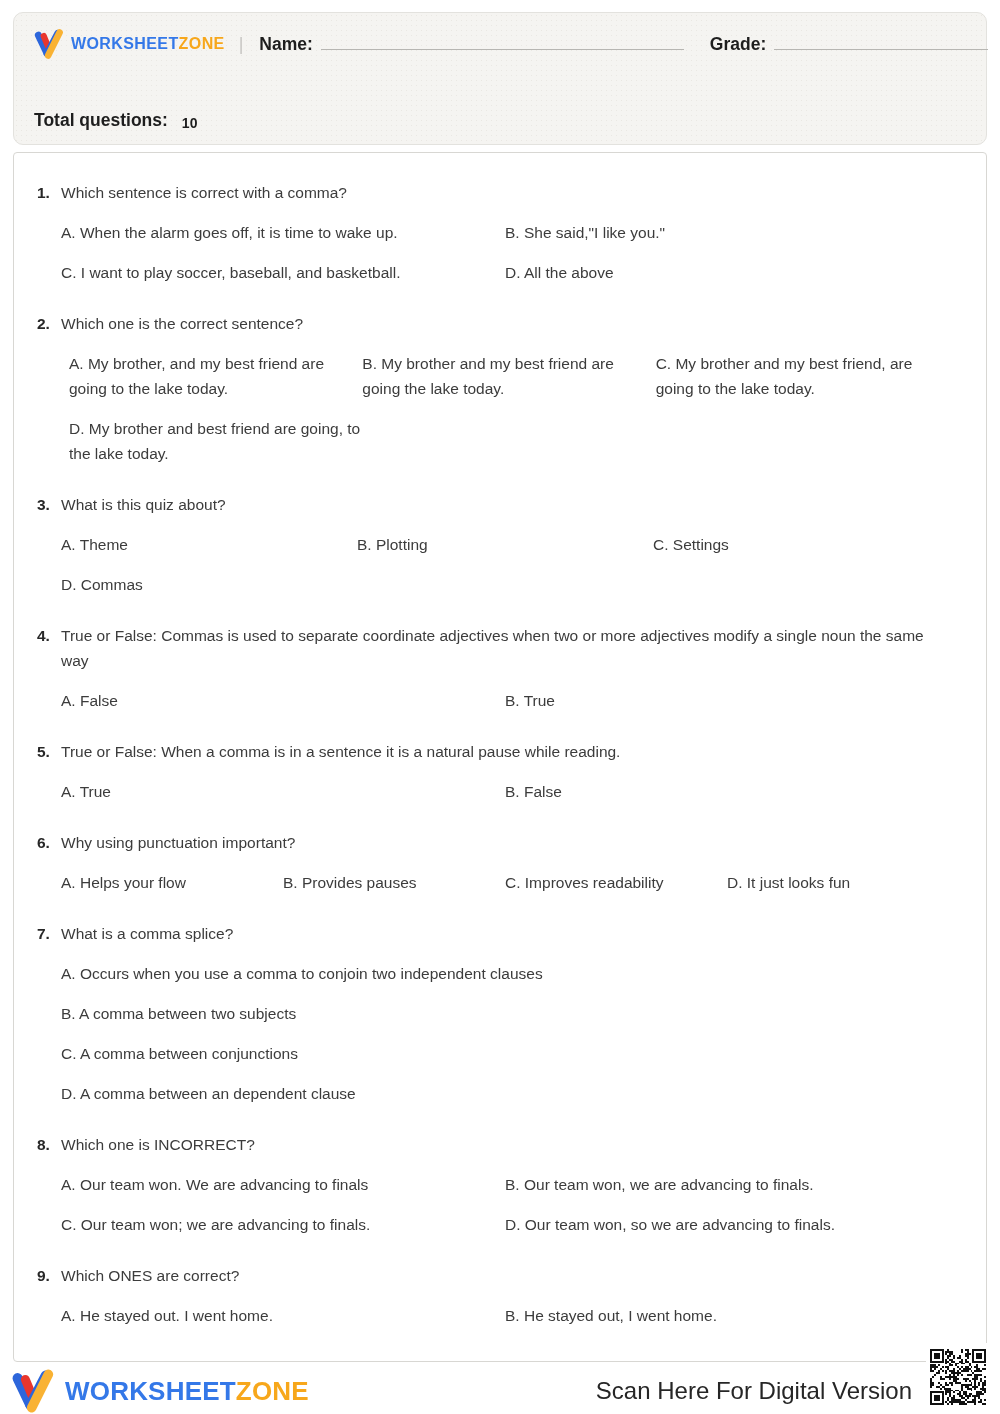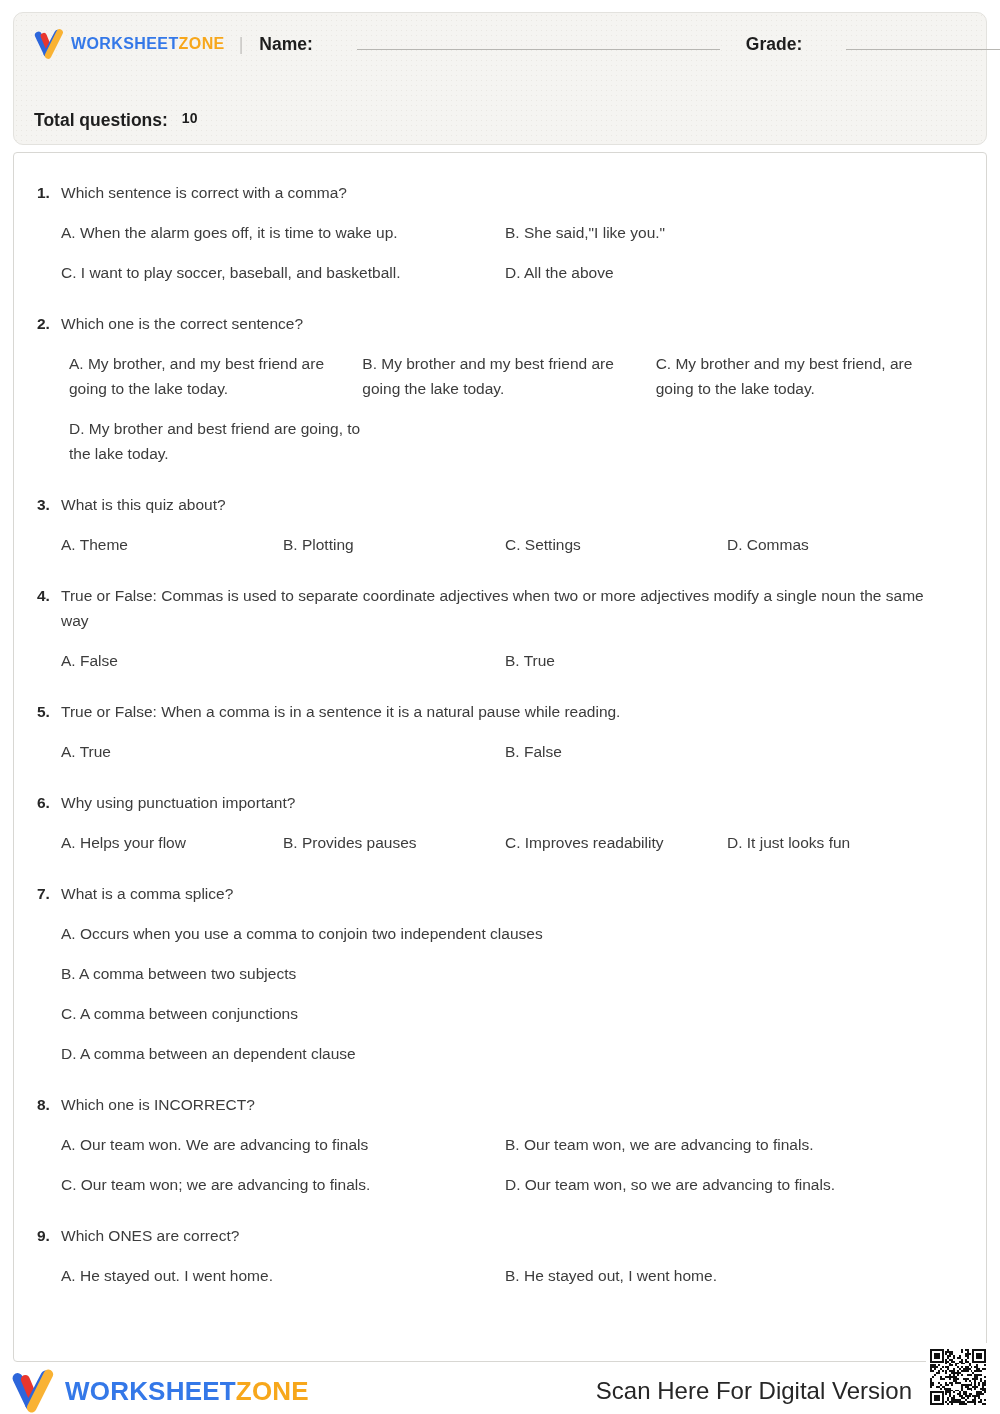--- a/index.html
+++ b/index.html
@@ -19,27 +19,27 @@
     display:flex; flex-direction:column; justify-content:space-between;
   }
   .header-row { display:flex; align-items:center; }
   .brand { display:flex; align-items:center; gap:7px; }
   .brand-mark { flex:0 0 auto; }
   .brand-text { font-weight:bold; letter-spacing:0.4px; white-space:nowrap; }
   .header-row .brand-text { font-size:16px; }
   .brand-word1 { color:#3478e8; }
   .brand-word2 { color:#f7a71b; }
   .header-divider { color:#c7c6c2; font-size:18px; margin:0 16px 0 14px; font-weight:300; }
-  .field { display:flex; align-items:baseline;gap:36px; }
+  .field { display:flex; align-items:baseline; }
   .field-label { font-weight:bold; font-size:17.5px; color:#1e1e1e; }
   .field-line { display:inline-block; border-bottom:1.5px solid #b7b6b2; height:14px; margin-left:8px; }
   .name-line { width:363px; }
   .grade-field { margin-left:26px; }
   .grade-line { width:214px; }
-  .total-row { display:flex; align-items:flex-start; padding-left:0px; }
+  .total-row { display:flex; align-items:flex-end; padding-left:0px; }
   .total-label { font-weight:bold; font-size:17.5px; color:#1e1e1e; }
   .total-value { font-weight:bold; font-size:14px; color:#1e1e1e; margin-left:14px; }
 
   
   .question-box {
     position:absolute; left:13px; top:152px; width:974px; height:1210px;
     background:#ffffff; border:1.5px solid #d8d7d3; border-radius:4px;
     padding:27px 37px 0 23px;
   }
   .question { margin-bottom:26px; }
@@ -119,21 +119,21 @@
           <div class="option">B. My brother and my best friend are going the lake today.</div>
           <div class="option">C. My brother and my best friend, are going to the lake today.</div>
           <div class="option">D. My brother and best friend are going, to the lake today.</div>
         </div>
       </div>
       <div class="question">
         <div class="q-row">
           <span class="q-num">3.</span>
           <span class="q-text">What is this quiz about?</span>
         </div>
-        <div class="options" style="grid-template-columns: repeat(4, 1fr);">
+        <div class="options" style="grid-template-columns: repeat(3, 1fr);">
           <div class="option">A. Theme</div>
           <div class="option">B. Plotting</div>
           <div class="option">C. Settings</div>
           <div class="option">D. Commas</div>
         </div>
       </div>
       <div class="question">
         <div class="q-row">
           <span class="q-num">4.</span>
           <span class="q-text">True or False: Commas is used to separate coordinate adjectives when two or more adjectives modify a single noun the same way</span>

